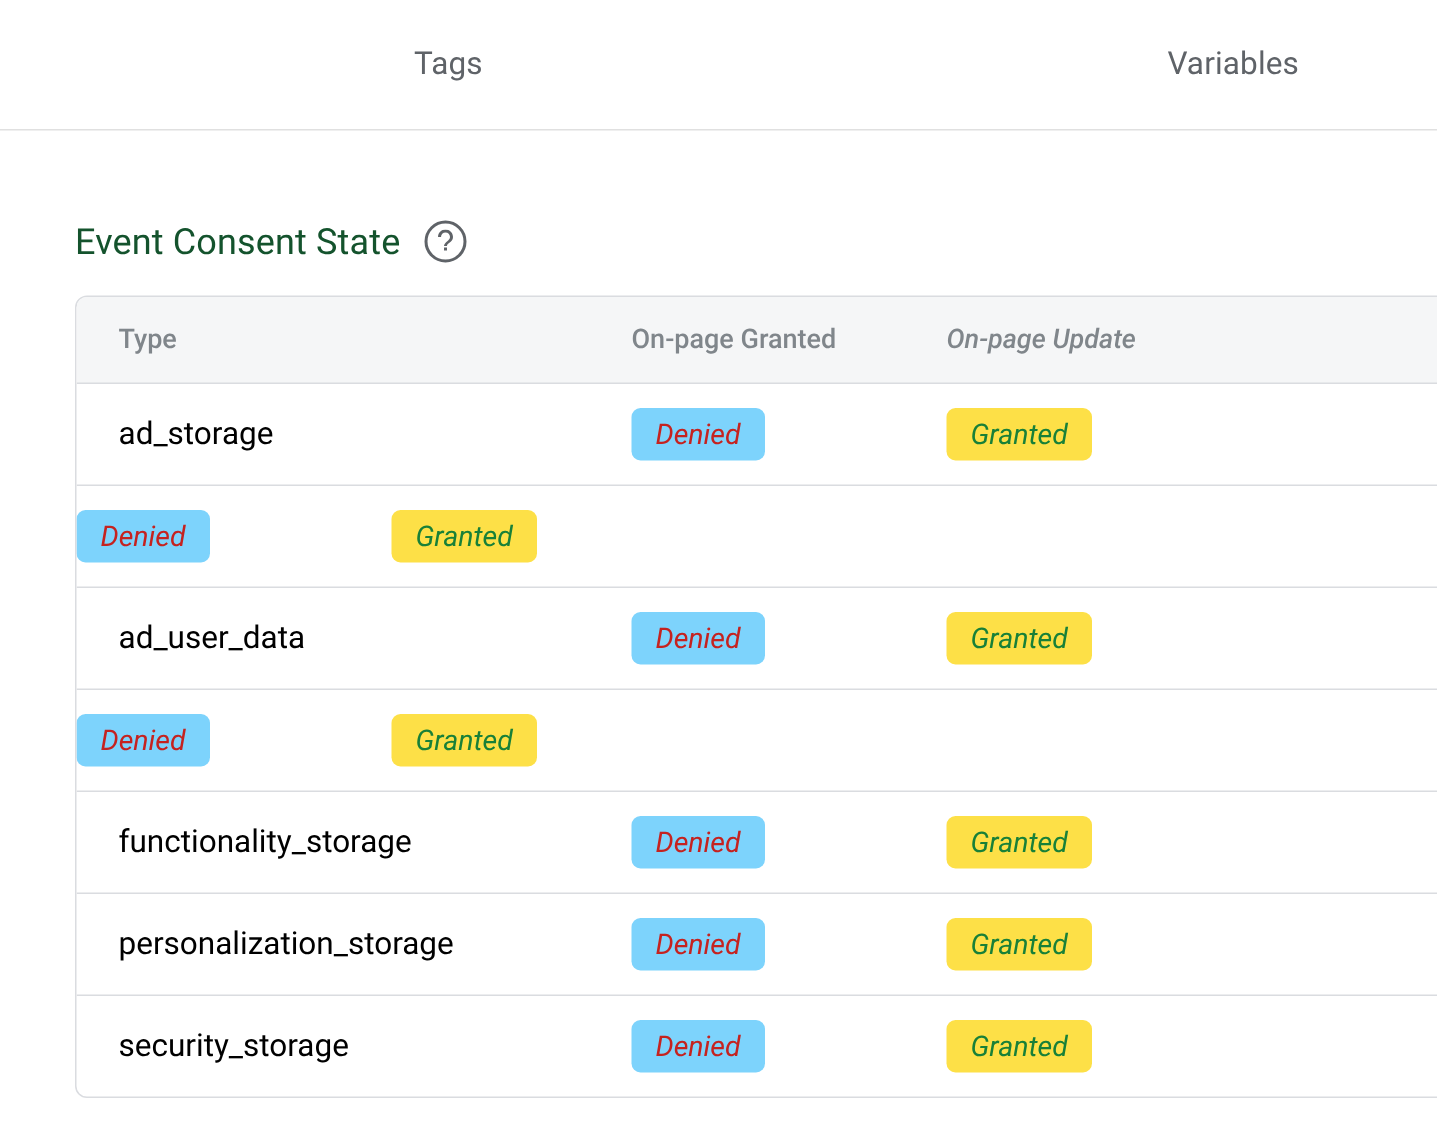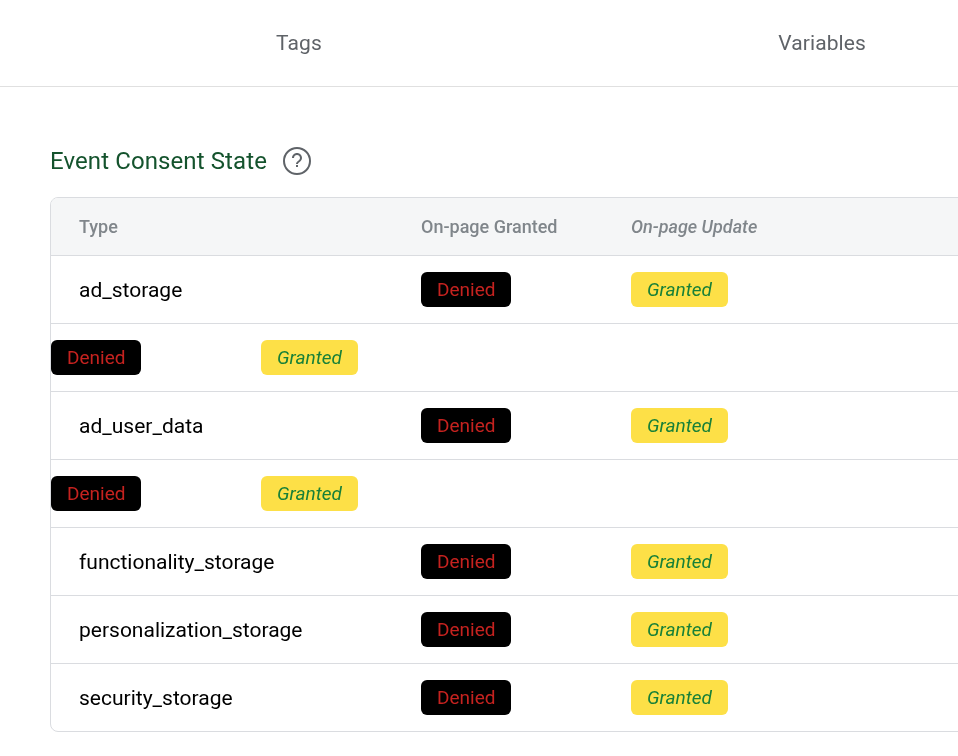--- a/index.html
+++ b/index.html
@@ -105,22 +105,23 @@
       font-weight: 400;
     }
     .badge {
       display: inline-block;
       padding: 6px 16px;
       border-radius: 6px;
       font-size: 19px;
       font-weight: 400;
     }
     .badge-denied {
-      background: #000000;
+      background: #7dd3fc;
       color: #c5221f;
+      font-style: italic;
     }
     .badge-granted {
       background: #fde047;
       color: #188038;
     }
   </style>
 </head>
 <body>
 
 <div class="tabs-bar">

